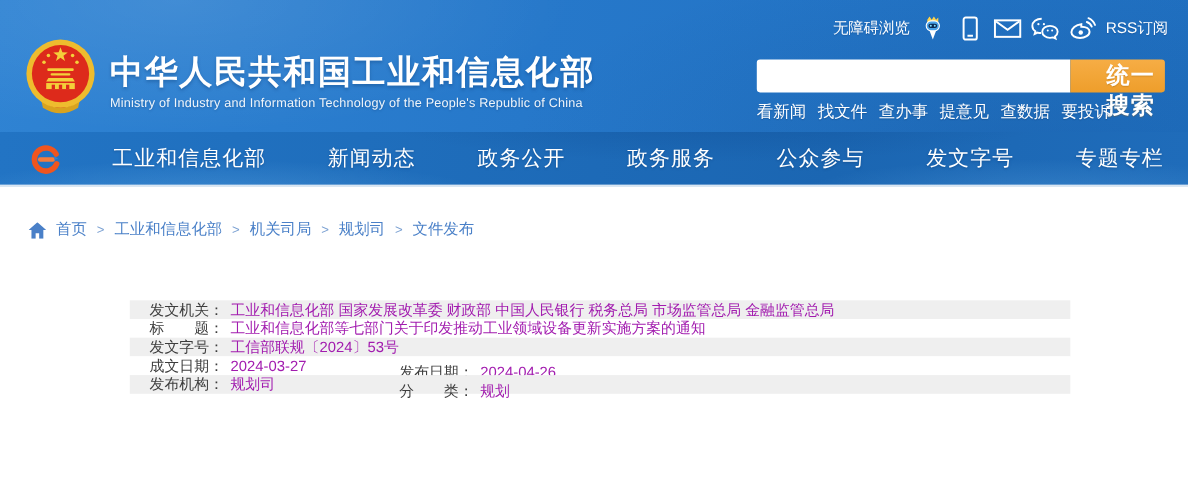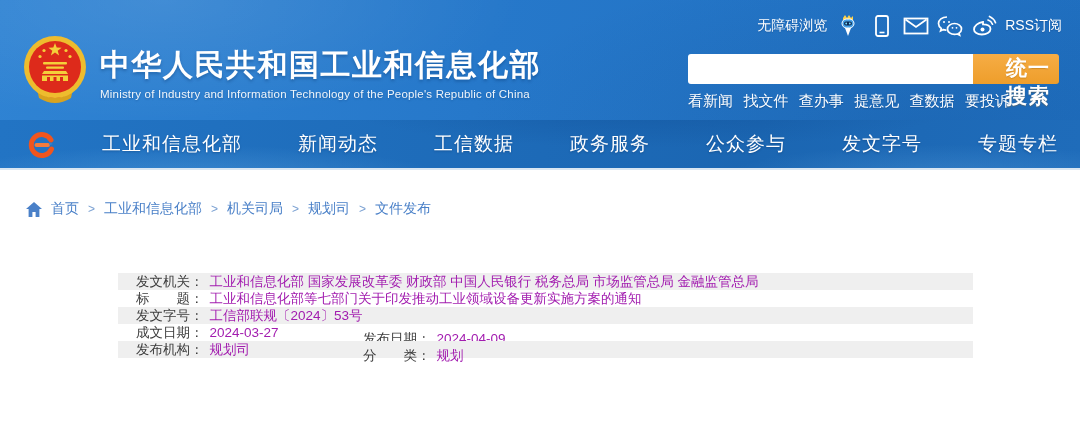--- a/index.html
+++ b/index.html
@@ -173,21 +173,21 @@
     <span class="nav-logo">
       <svg width="28" height="28" viewBox="0 0 28 28">
         <path d="M23 9 A10.5 10.5 0 1 0 23.5 18" fill="none" stroke="#f0551e" stroke-width="5" stroke-linecap="round"></path>
         <path d="M8.5 14 H20" stroke="#f57b3c" stroke-width="4" stroke-linecap="round"></path>
         <path d="M21 11 l4 2 -3.5 1.5 Z" fill="#2f83d3"></path>
       </svg>
     </span>
     <div class="nav-items">
       <span>工业和信息化部</span>
       <span>新闻动态</span>
-      <span>工信数据</span>
+      <span>政务公开</span>
       <span>政务服务</span>
       <span>公众参与</span>
       <span>发文字号</span>
       <span>专题专栏</span>
     </div>
   </nav>
 
   <div class="breadcrumb">
     <span class="home-ic">
       <svg width="16" height="15" viewBox="0 0 16 15">
@@ -220,21 +220,21 @@
     <div class="trow gray">
       <span class="tlabel">发文字号：</span>
       <span class="tvalue">工信部联规〔2024〕53号</span>
     </div>
 
     <div class="trow">
       <span class="tlabel">成文日期：</span>
       <span class="tvalue">2024-03-27</span>
       <span class="pair2">
         <span class="tlabel">发布日期：</span>
-        <span class="tvalue">2024-04-09</span>
+        <span class="tvalue">2024-04-26</span>
       </span>
     </div>
 
     <div class="trow gray">
       <span class="tlabel">发布机构：</span>
       <span class="tvalue">规划司</span>
       <span class="pair2">
         <span class="tlabel">分　　类：</span>
         <span class="tvalue">规划</span>
       </span>

